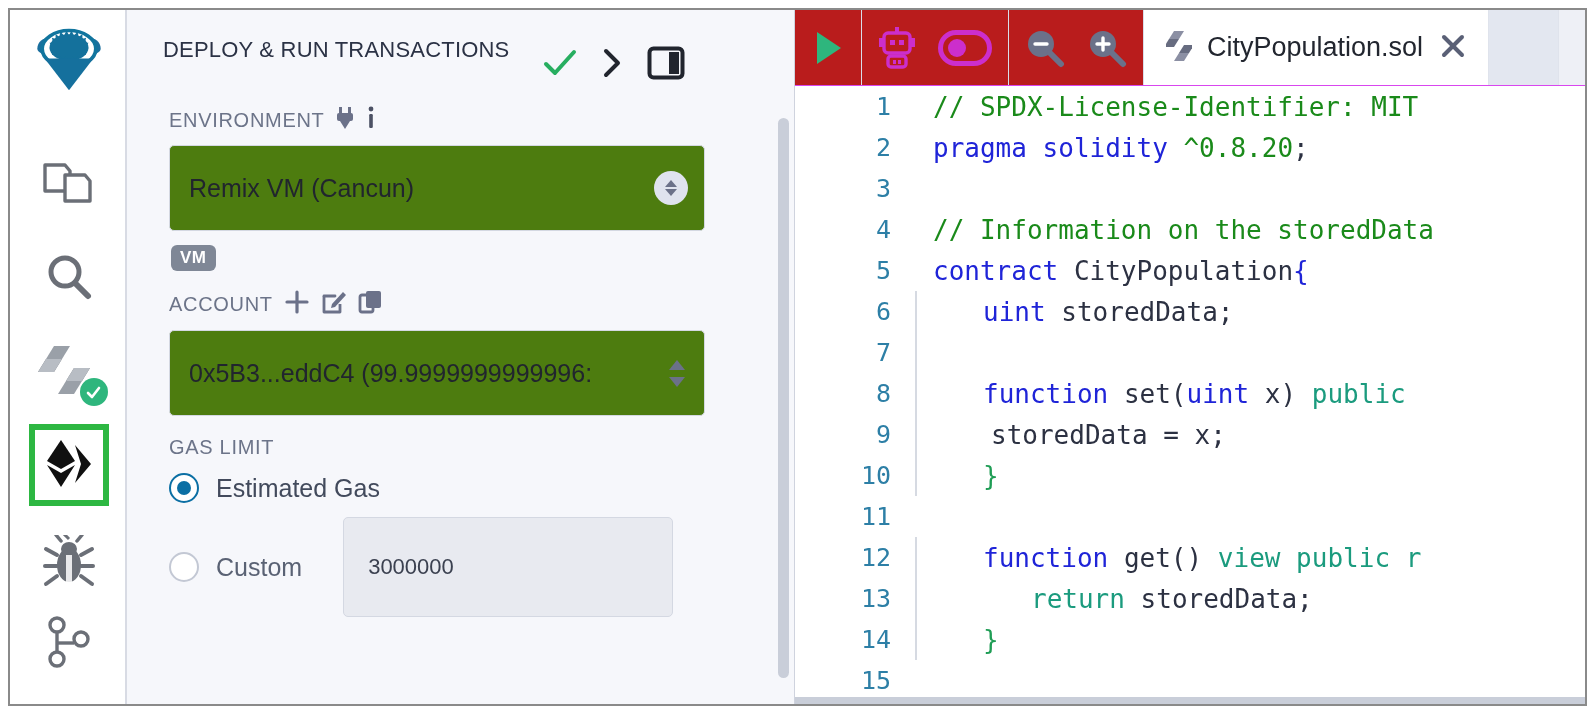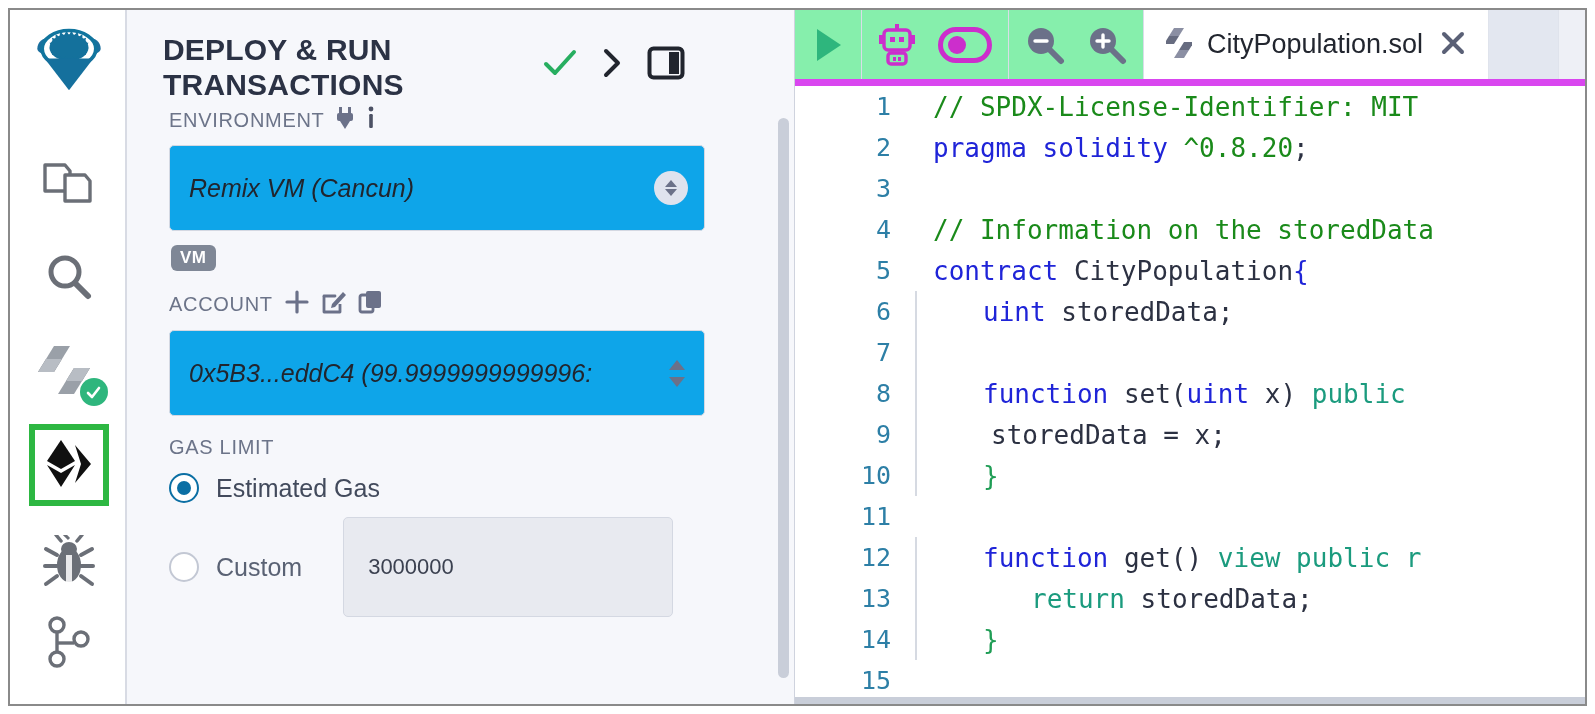--- a/index.html
+++ b/index.html
@@ -62,48 +62,47 @@
     background: #f6f7fb;
     position: relative;
     border-right: 1px solid #cfd3de;
   }
   #panel-head {
     display: flex; align-items: flex-start;
     padding: 22px 24px 0 36px;
     height: 96px;
   }
   #panel-title {
-    font-size: 30px; line-height: 35px;
+    font-size: 22px; line-height: 35px;
     color: #2b3245; letter-spacing: .2px;
-    font-weight: 700;
+    font-weight: 400;
     flex: 1;
     max-width: 380px;
   }
   #panel-head-icons { display: flex; align-items: center; gap: 24px; padding-top: 14px; }
   .hd-ico { cursor: pointer; }
 
   #panel-body { padding: 0 38px 0 42px; }
 
   .field-label {
     font-size: 20px; color: #6c7489;
     letter-spacing: .7px;
     display: flex; align-items: center; gap: 11px;
     margin-bottom: 10px;
     text-align: center;
   }
   .sel-input {
     width: 536px; height: 86px;
-    background: #0ea5e9;
+    background: #4d7c0f;
     border: 1px solid #d4d8e2;
     border-radius: 5px;
     display: flex; align-items: center;
     padding: 0 16px 0 19px;
     font-size: 25px; color: #21252e;
     position: relative;
-    font-style: italic;
   }
   .sel-input .val { flex: 1; white-space: nowrap; overflow: hidden; }
   .spin-round {
     width: 34px; height: 34px; border-radius: 50%;
     background: #dfe3ee;
     display: flex; align-items: center; justify-content: center;
     flex: 0 0 34px;
   }
   .spin-plain {
     width: 22px; height: 40px;
@@ -154,23 +153,23 @@
   
   #editor {
     flex: 1; height: 100%;
     background: #ffffff;
     position: relative;
     display: flex; flex-direction: column;
     overflow: hidden;
   }
   #toolbar {
     height: 76px; flex: 0 0 76px;
-    background: #86efac;
+    background: #b91c1c;
     display: flex; align-items: stretch;
-    border-bottom: 7px solid #d946ef;
+    border-bottom: 1px solid #d946ef;
   }
   .tb-group {
     display: flex; align-items: center;
     border-right: 1px solid #d9dde8;
     padding: 0 16px;
     gap: 22px;
   }
   .tb-btn { display: flex; align-items: center; justify-content: center; cursor: pointer; }
   #tab {
     display: flex; align-items: center; gap: 15px;

